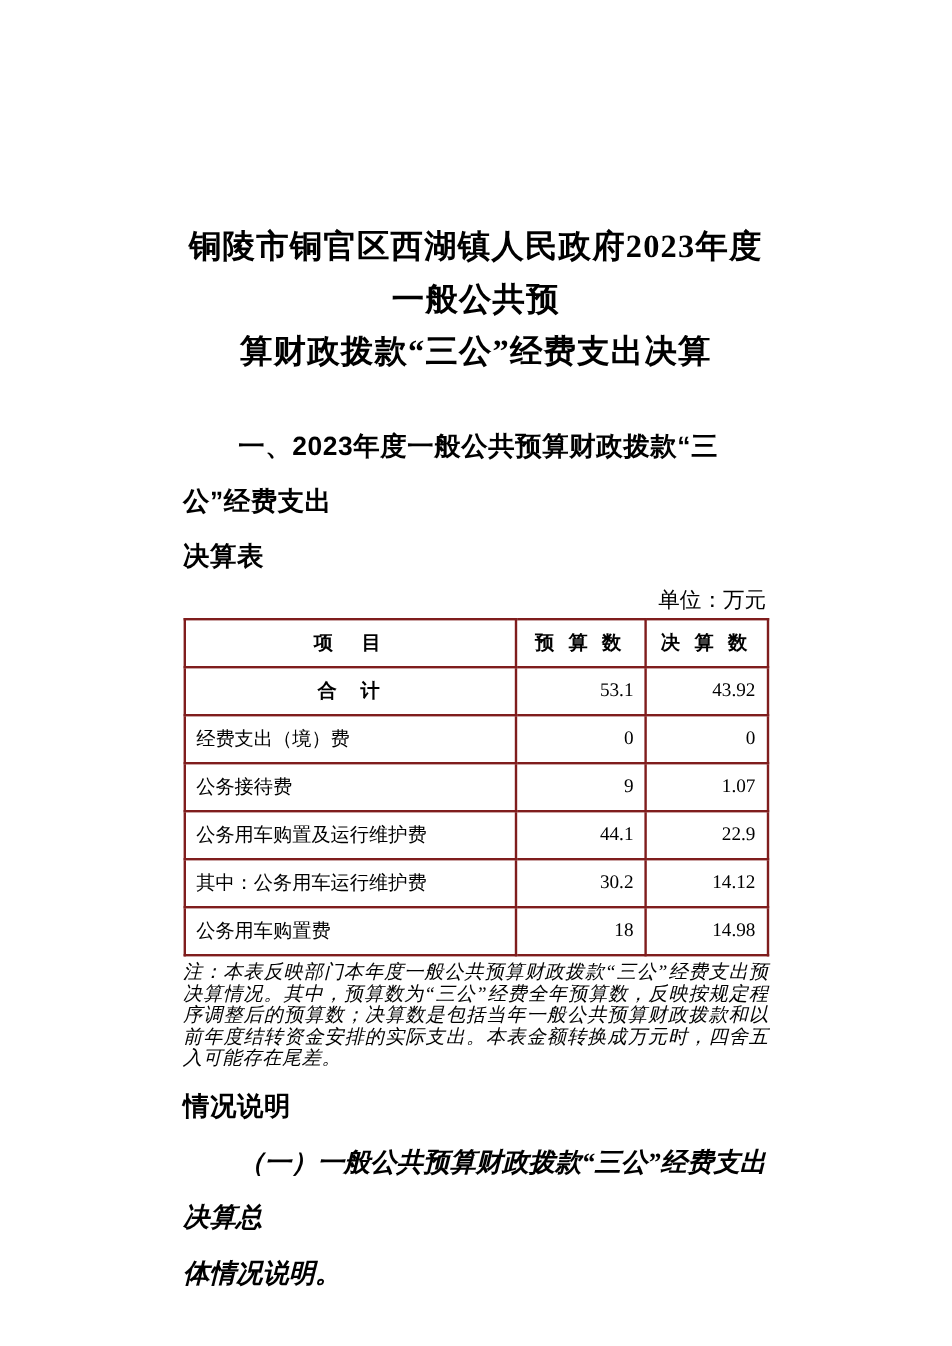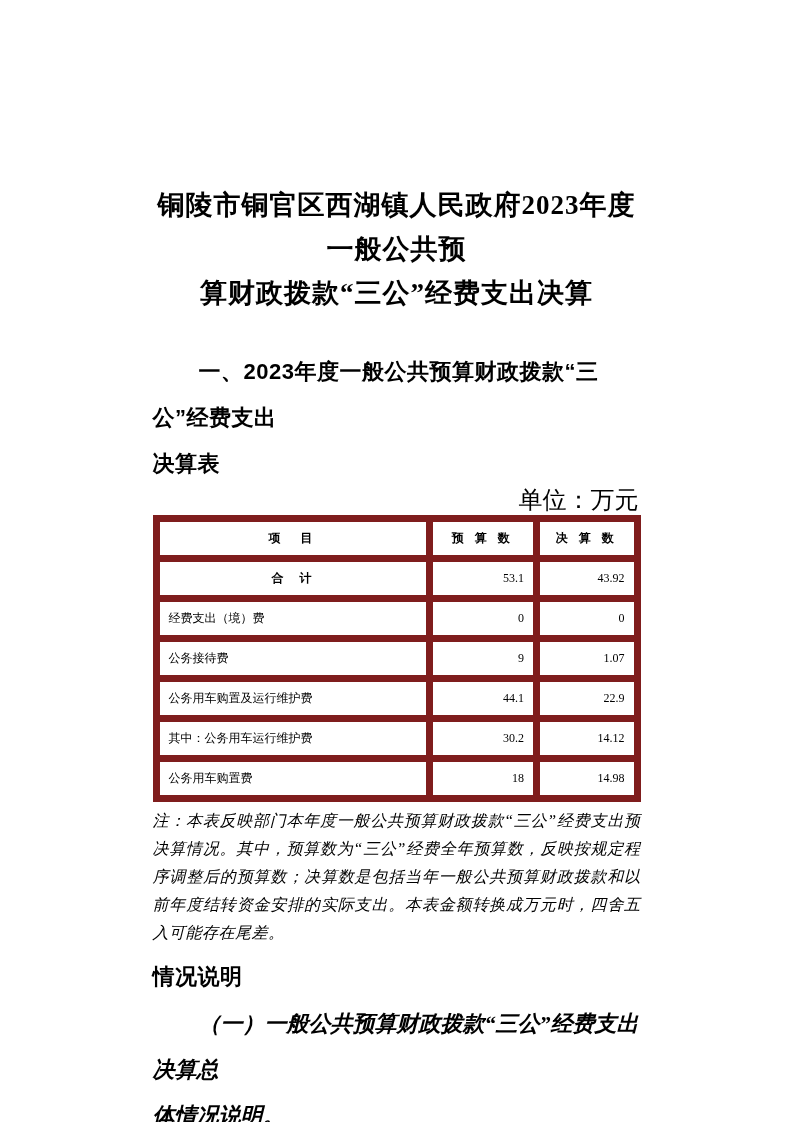--- a/index.html
+++ b/index.html
@@ -26,55 +26,55 @@
     margin-top: 34px;
     font-size: 22px;
     font-weight: bold;
     line-height: 46px;
     font-family: "Liberation Sans", sans-serif;
     letter-spacing: 0.5px;
   }
   .heading .first-line { text-indent: 46px; }
   .unit-line {
     text-align: right;
-    font-size: 24px;
+    font-size: 18px;
     line-height: 26px;
     padding-right: 2px;
   }
   table.budget-table {
     width: 100%;
     margin-top: 2px;
     border-collapse: collapse;
     table-layout: fixed;
     border: 2px solid #000000;
   }
   table.budget-table th, table.budget-table td {
-    border: 7px solid #7f1d1d;
+    border: 2px solid #7f1d1d;
     height: 40px;
-    font-size: 12px;
+    font-size: 16px;
     padding: 0 9px;
     box-sizing: border-box;
     vertical-align: middle;
     overflow: hidden;
     white-space: nowrap;
   }
   table.budget-table th {
     font-weight: bold;
     text-align: center;
     letter-spacing: 4px;
   }
   td.item-cell { text-align: left; margin-left: 36px; }
   td.num-cell  { text-align: right; font-family: "Liberation Serif", serif; }
   tr.row-total td.item-cell { text-align: center; font-weight: bold; letter-spacing: 2px; }
   td.indent-1 { padding-left: 30px; }
   td.indent-2 { padding-left: 92px; }
   .table-note {
     margin-top: 5px;
     font-size: 16px;
-    line-height: 28px;
+    line-height: 18px;
     text-align: justify;
     font-style: italic;
     letter-spacing: 0.5px;
   }
   .sub-heading {
     margin-top: 1px;
     font-size: 22px;
     font-weight: bold;
     font-style: italic;
     line-height: 46px;

